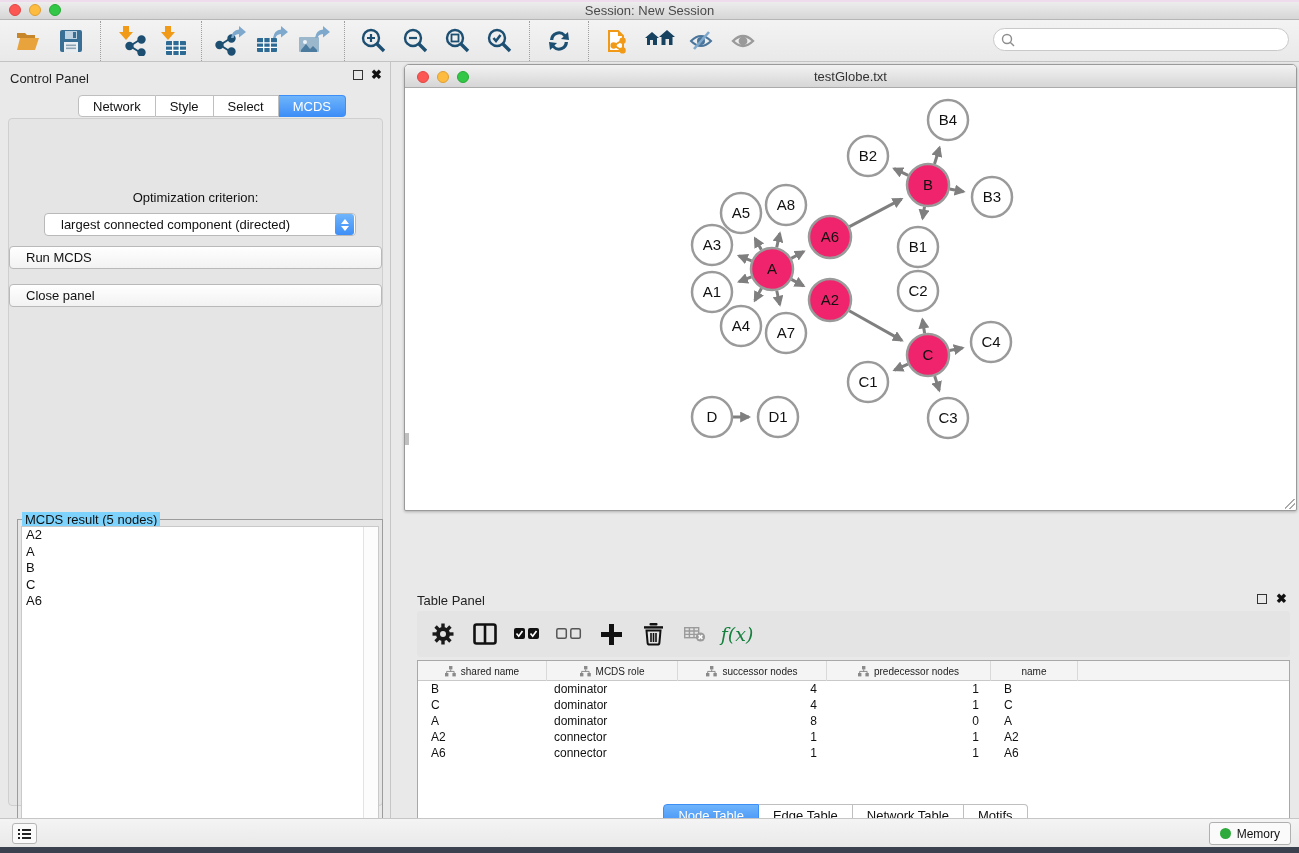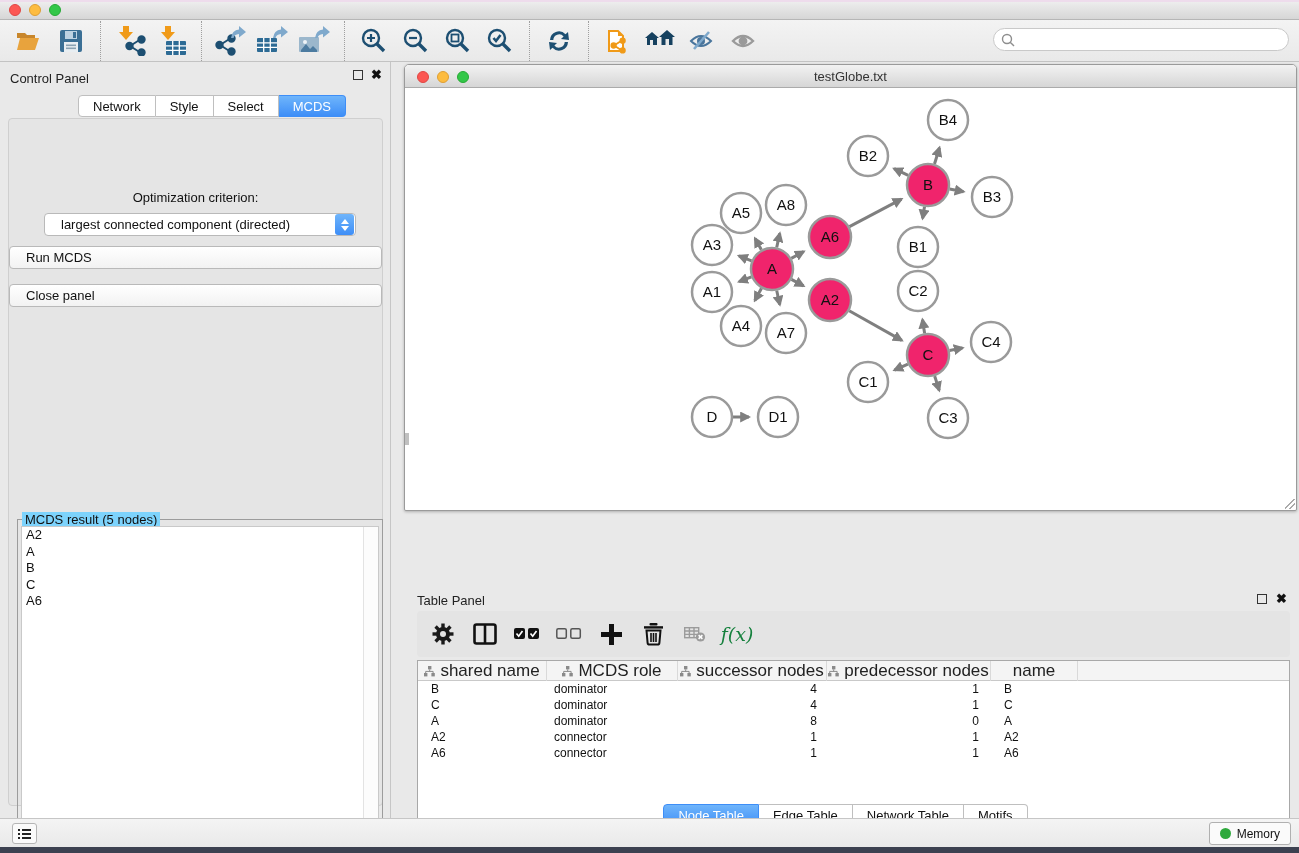--- a/index.html
+++ b/index.html
@@ -88,21 +88,21 @@
   .tpanel { position:absolute; left:392px; top:588px; width:907px; height:245px; background:#e9e9e9; }
   .tp-head { position:absolute; left:25px; top:5px; font-size:13px; color:#222; }
   .tp-btns { position:absolute; right:12px; top:6px; display:flex; gap:9px; align-items:center; }
   .tp-toolbar { position:absolute; left:25px; top:23px; width:873px; height:46px;
     background:#e4e4e4; border-radius:4px; display:flex; align-items:center; gap:14px; padding-left:12px; }
   .tpico { width:28px; height:28px; display:flex; align-items:center; justify-content:center; }
   .fxtext { font:italic 19px "DejaVu Serif", serif; color:#15803d; }
   .tblwrap { position:absolute; left:25px; top:72px; width:873px; height:190px;
     background:#fff; border:1px solid #a8a8a8; overflow:hidden; }
   .thead { display:flex; height:20px; background:#f4f4f4; border-bottom:1px solid #c9c9c9; }
-  .th { display:flex; align-items:center; justify-content:center; gap:5px; font-size:17px; color:#222;
+  .th { display:flex; align-items:center; justify-content:center; gap:5px; font-size:10px; color:#222;
     border-right:1px solid #d9d9d9; height:20px; }
   .th:last-child { border-right:none; }
   .trow { display:flex; height:16px; align-items:center; }
   .td { font-size:12px; color:#111; height:16px; line-height:16px; white-space:nowrap; }
   .al { text-align:left; } .ar { text-align:right; }
   .tp-tabs { position:absolute; left:0; right:0; top:216px; display:flex; justify-content:center; }
   .seg { height:23px; padding:0 14px; background:#fff; border:1px solid #bfbfbf; border-left:none;
     font-size:13px; color:#111; display:flex; align-items:center; }
   .seg:first-child { border-left:1px solid #bfbfbf; border-radius:4px 0 0 4px; }
   .seg:last-child { border-radius:0 4px 4px 0; }
@@ -123,20 +123,21 @@
 
 <div id="root">
 <div id="app">
 
   <div class="titlebar">
     <div class="tl-group">
       <div class="tl red"></div>
       <div class="tl yellow"></div>
       <div class="tl green"></div>
     </div>
+    <div class="title">Session: New Session</div>
   </div>
 
   <div class="toolbar">
     <div class="tbgroup">
       <div class="tbico">
         <svg width="26" height="22">
               <path d="M1 3 h8 l2 2 h8 v3 H1 z" fill="#c8862b"></path>
               <path d="M4 8 h19 l-4 12 H1 z" fill="#e8a33d"></path>
             </svg>
       </div>

